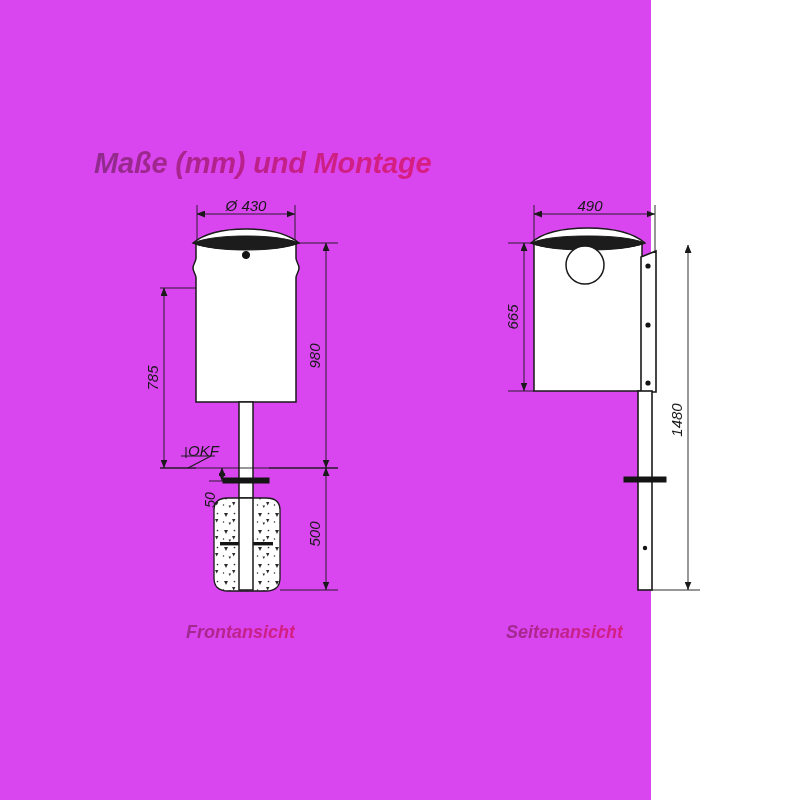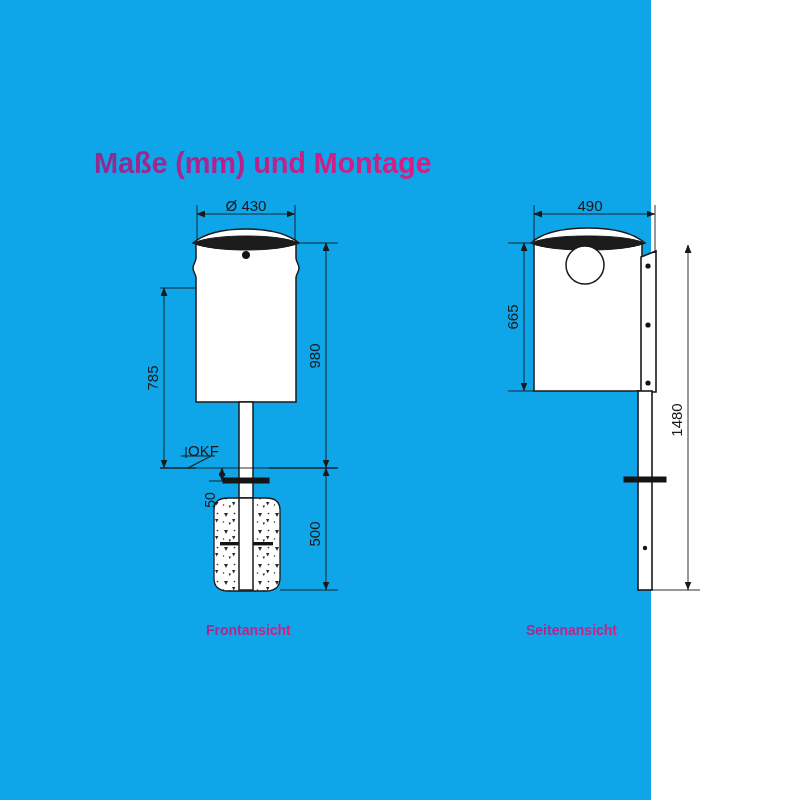--- a/index.html
+++ b/index.html
@@ -1,37 +1,37 @@
 <!DOCTYPE html>
 <html><head>
 <meta charset="utf-8">
 <style>
   html,body{margin:0;padding:0;background:#ffffff;}
   body{
     width:800px;height:800px;overflow:hidden;
     font-family:"Liberation Sans", sans-serif;
     -webkit-font-smoothing:antialiased;
   }
-  #page{position:relative;width:651px;height:800px;background:#0ea5e9;}
+  #page{position:relative;width:651px;height:800px;background:#d946ef;font-style:italic;}
 
   .title{
     position:absolute;left:94px;top:147px;
     font-size:29px;font-weight:bold;letter-spacing:-0.2px;
     background:linear-gradient(90deg,#8e2c8e 0%,#b5218c 40%,#cf1f84 72%,#d81e80 100%);
     -webkit-background-clip:text;background-clip:text;
     color:#c2218a;-webkit-text-fill-color:transparent;
     white-space:nowrap;
   }
 
   .view-label{
     position:absolute;
-    font-size:14px;font-weight:bold;white-space:nowrap;
+    font-size:18px;font-weight:bold;white-space:nowrap;
     background:linear-gradient(90deg,#9c2a8f 0%,#c52188 55%,#d61f81 100%);
     -webkit-background-clip:text;background-clip:text;
-    color:#c2218a;margin-left:20px;-webkit-text-fill-color:transparent;
+    color:#c2218a;-webkit-text-fill-color:transparent;
   }
   #label-front{left:186px;top:622px;}
   #label-side{left:506px;top:622px;}
 
   .svg-layer{position:absolute;left:0;top:0;width:800px;height:800px;}
 
   .dimtext{
     font-family:"Liberation Sans", sans-serif;
     font-size:15px;fill:#1a1a1a;
   }

